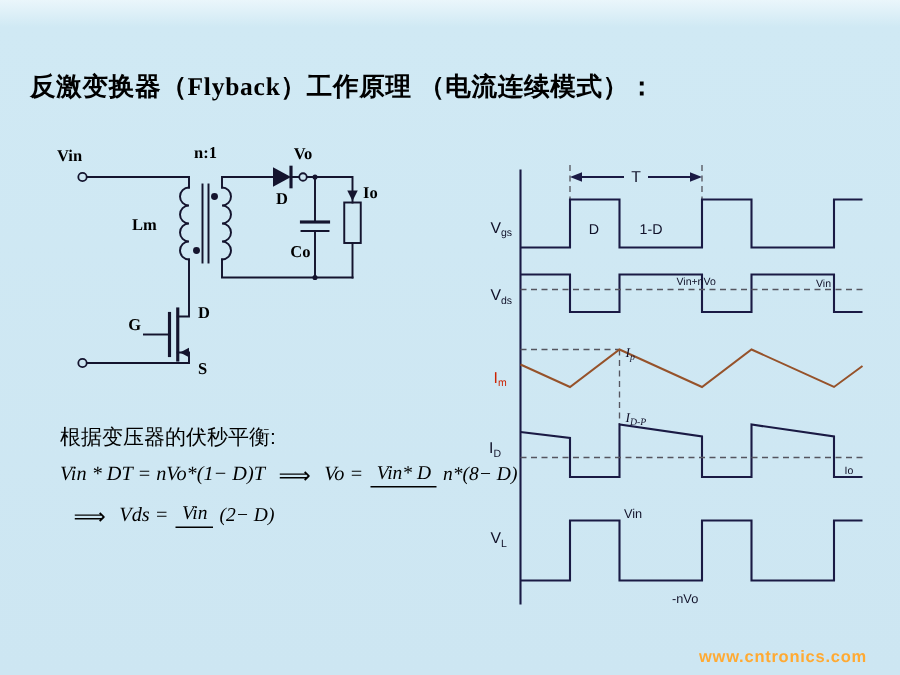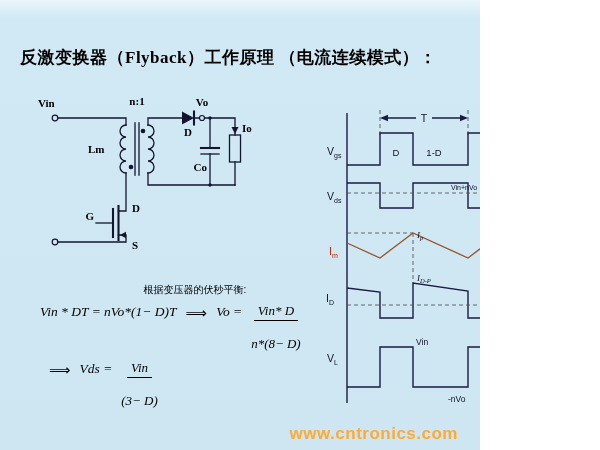--- a/index.html
+++ b/index.html
@@ -1,23 +1,23 @@
 <!DOCTYPE html>
 <html><head>
 <meta charset="utf-8">
 <style>
   html,body{margin:0;padding:0;}
   body{width:600px;height:450px;font-family:"Liberation Sans",sans-serif;}
-  .slide{position:relative;width:480px;height:450px;overflow:hidden;
+  .slide{position:relative;width:600px;height:450px;overflow:hidden;
          background:linear-gradient(180deg,#eaf6fb 0%,#d0e9f4 4%,#cde6f2 100%);}
   .title{position:absolute;left:20px;top:46px;width:566px;
          font-family:"Liberation Serif",serif;font-size:17px;font-weight:bold;color:#000;letter-spacing:.5px;}
   .circuit{position:absolute;left:30px;top:90px;}
   .waves{position:absolute;left:322px;top:105px;}
-  .watermark{position:absolute;right:22px;bottom:6px;font-size:17px;font-weight:bold;
+  .watermark{position:absolute;right:22px;bottom:6px;font-size:11px;font-weight:bold;
              color:#ffaa33;letter-spacing:.5px;}
   
   .cw{stroke:#14142e;stroke-width:1.3;fill:none;stroke-linecap:square;}
   .thick{stroke-width:2.1;}
   .cf{fill:#14142e;stroke:none;}
   .term{fill:#cde6f2;stroke:#14142e;stroke-width:1.2;}
   .ct{font-family:"Liberation Serif",serif;font-size:11px;font-weight:bold;fill:#000;}
   
   .wl{stroke:#1a1a44;stroke-width:1.4;fill:none;}
   .imw{stroke:#96522a;stroke-width:1.3;fill:none;}
@@ -26,26 +26,26 @@
   .wt{font-family:"Liberation Sans",sans-serif;font-size:10.5px;fill:#101028;}
   .sub{font-size:7px;}
   .wt-red{fill:#cc2200;}
   .lbl-s{font-family:"Liberation Sans",sans-serif;font-size:7px;fill:#101028;}
   .lbl-m{font-family:"Liberation Sans",sans-serif;font-size:8.5px;fill:#101028;}
   .lbl-d{font-family:"Liberation Sans",sans-serif;font-size:9.5px;fill:#101028;}
   .ital{font-family:"Liberation Serif",serif;font-style:italic;font-size:9px;fill:#101028;}
   .isub{font-size:6.5px;}
   
   .formulas{position:absolute;left:40px;top:283px;width:310px;color:#000;}
-  .eq-heading{font-size:10px;margin-bottom:7px;text-align:center;}
+  .eq-heading{font-size:14px;margin-bottom:7px;}
   .eq-row{display:flex;align-items:flex-start;font-family:"Liberation Serif",serif;
           font-style:italic;font-size:13.5px;margin-bottom:9px;}
   .eq-arrow{font-family:"DejaVu Sans",sans-serif;font-style:normal;font-size:15px;margin:0 9px;}
   .eq-lead{margin-right:5px;}
-  .frac{display:inline-flex;flex-direction:column;align-items:center;line-height:1.15;font-size:13px;gap:16px;}
+  .frac{display:inline-flex;flex-direction:row;align-items:center;line-height:1.15;font-size:13px;}
   .frac .num{border-bottom:1px solid #000;padding:0 4px 1px;}
   .frac .den{padding:0 4px;}
 </style>
 </head>
 <body>
 
 <div class="slide">
 
   <div class="title">反激变换器（Flyback）工作原理 （电流连续模式）：</div>
 
@@ -106,21 +106,21 @@
         <span class="num">Vin* D</span>
         <span class="den">n*(8− D)</span>
       </span>
     </div>
 
     <div class="eq-row">
       <span class="eq-arrow">⟹</span>
       <span class="eq-lead">Vds =</span>
       <span class="frac">
         <span class="num">Vin</span>
-        <span class="den">(3− D)</span>
+        <span class="den">(2− D)</span>
       </span>
     </div>
   </div>
 
   <svg class="waves" width="265" height="305" viewBox="0 0 265 305">
 
     <line class="wl" x1="25" y1="8" x2="25" y2="298"></line>
 
     <line class="dash" x1="58" y1="5" x2="58" y2="31"></line>
     <line class="dash" x1="146" y1="5" x2="146" y2="31"></line>

